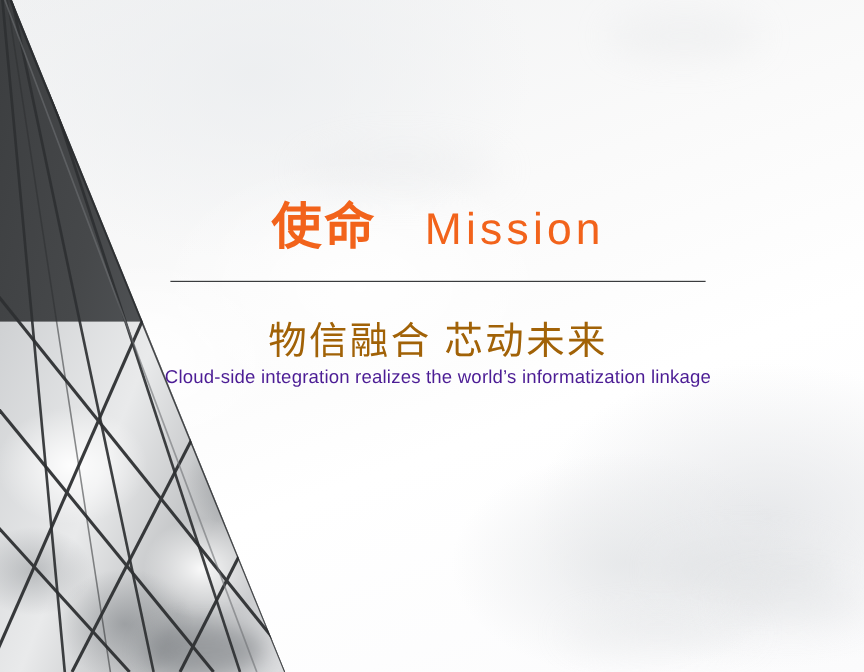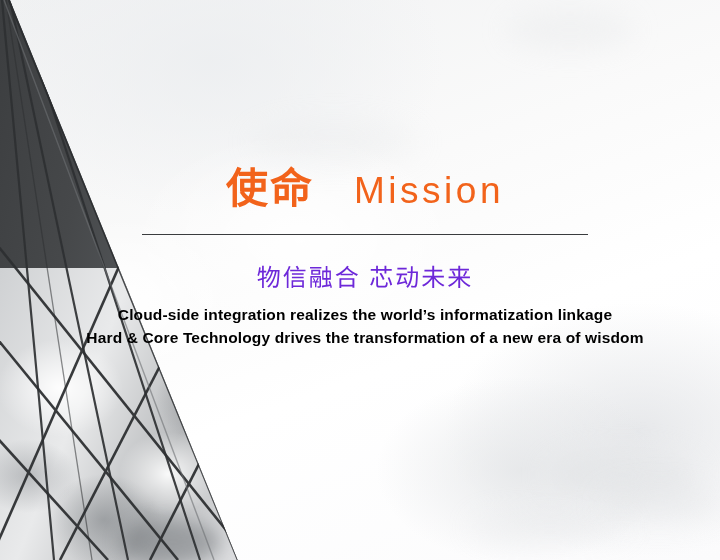--- a/index.html
+++ b/index.html
@@ -164,40 +164,39 @@
     height: 0;
     border-top: 1.6px solid #3a3c3e;
   }
 
   .subtitle {
     position: absolute;
     left: 142px;
     top: 258px;
     width: 446px;
     text-align: center;
-    font-size: 24px;
-    color: #6d28d9;
+    font-size: 32px;
+    color: #a16207;
     letter-spacing: 2px;
     white-space: nowrap;
   }
 
   .lines {
     position: absolute;
     left: 60px;
     top: 303px;
     width: 610px;
     text-align: center;
   }
   .lines .ln {
     font-size: 15.5px;
-    color: #000000;
+    color: #4c1d95;
     line-height: 23px;
     letter-spacing: .15px;
     white-space: nowrap;
-    font-weight: bold;
   }
 </style>
 </head>
 <body>
 
 <div class="slide">
 
   <div class="bg">
     <div class="sky"></div>
 
@@ -253,17 +252,16 @@
       <span class="cn">使命</span>
       <span class="en">Mission</span>
     </div>
 
     <div class="rule"></div>
 
     <div class="subtitle">物信融合 芯动未来</div>
 
     <div class="lines">
       <div class="ln">Cloud-side integration realizes the world’s informatization linkage</div>
-      <div class="ln">Hard &amp; Core Technology drives the transformation of a new era of wisdom</div>
     </div>
 
   </div>
 </div>
 
 </body></html>

